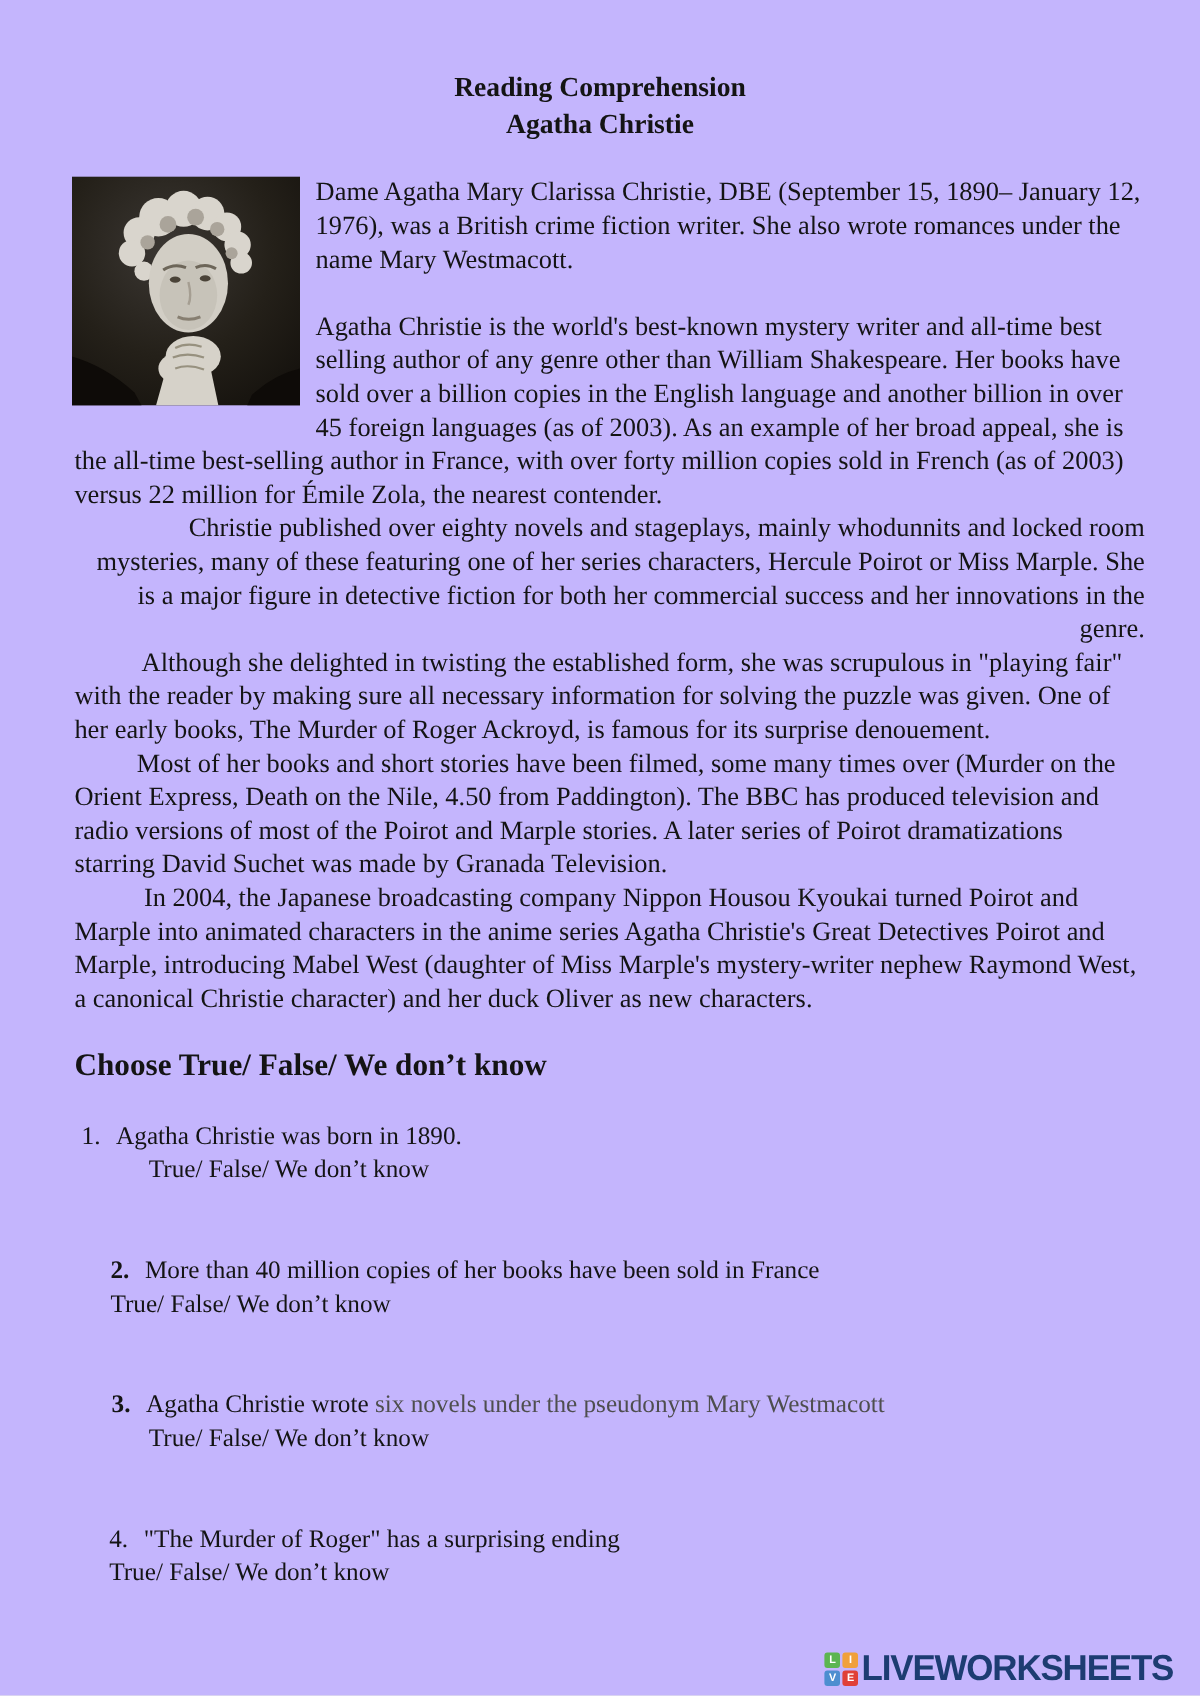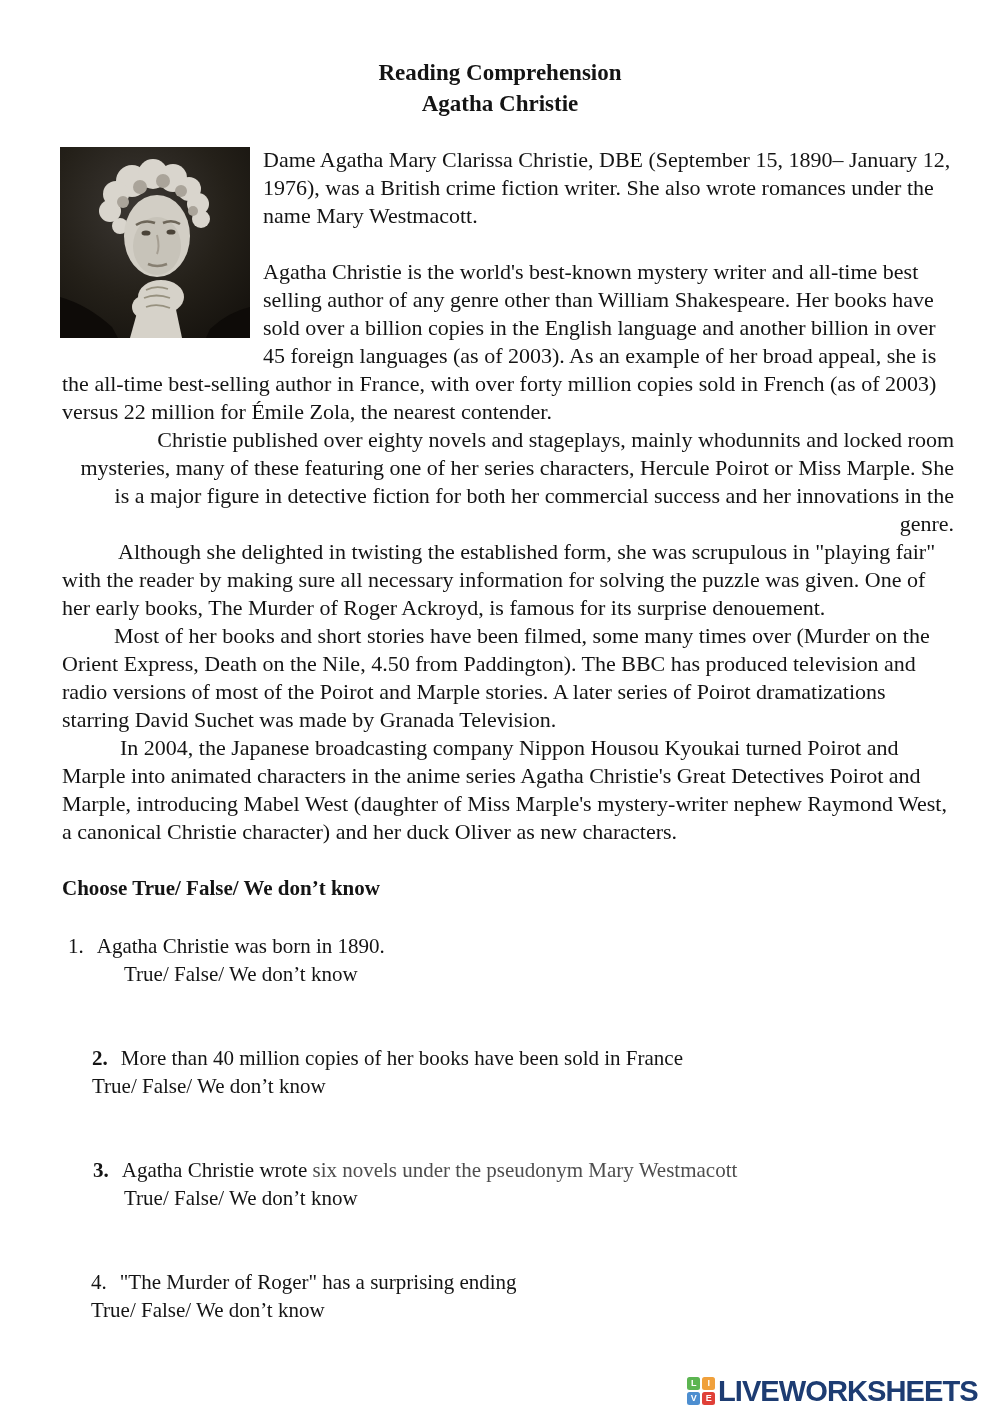--- a/index.html
+++ b/index.html
@@ -2,21 +2,21 @@
 <html><head>
 <meta charset="utf-8">
 <style>
   * { box-sizing: border-box; }
   html, body { margin: 0; padding: 0; background: #e8e8e8; }
   .page {
     position: relative;
     width: 1000px;
     height: 1413px;
     margin: 0 auto;
-    background: #ffffff;
+    background: #c4b5fd;
     font-family: "Liberation Serif", serif;
     color: #141414;
     overflow: hidden;
   }
   .doc-header {
     padding-top: 57px;
     text-align: center;
     font-weight: bold;
     font-size: 23px;
     line-height: 31px;
@@ -37,21 +37,21 @@
   .content p { margin: 0; }
   .p-first   { margin-top: 27px !important; }
   .p-gap     { margin-top: 28px !important; }
   .indent-48 { text-indent: 48px; text-align: right; }
   .indent-52 { text-indent: 52px; }
   .indent-56 { text-indent: 56px; }
   .indent-58 { text-indent: 58px; }
   .instruction {
     clear: both;
     margin: 28px 46px 0 62px;
-    font-size: 21px;
+    font-size: 26px;
     line-height: 28px;
     font-weight: bold;
   }
   .questions {
     margin: 0 46px 0 62px;
     font-size: 21px;
     line-height: 28px;
   }
   .question { margin-top: 56px; }
   .question.first { margin-top: 30px; }

